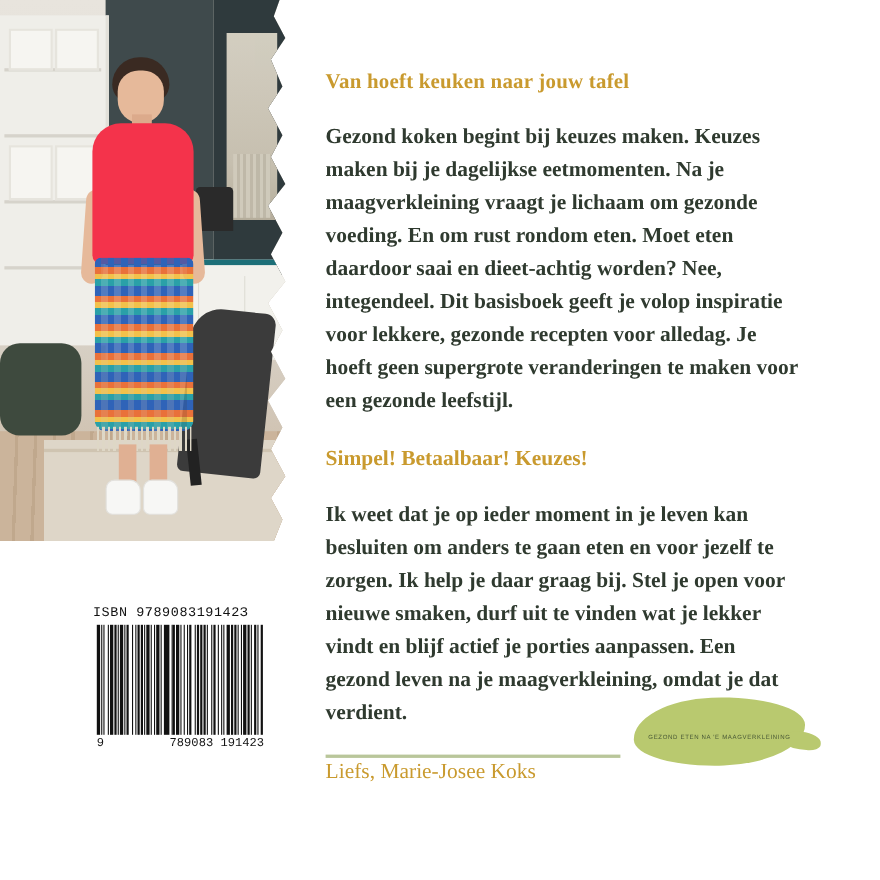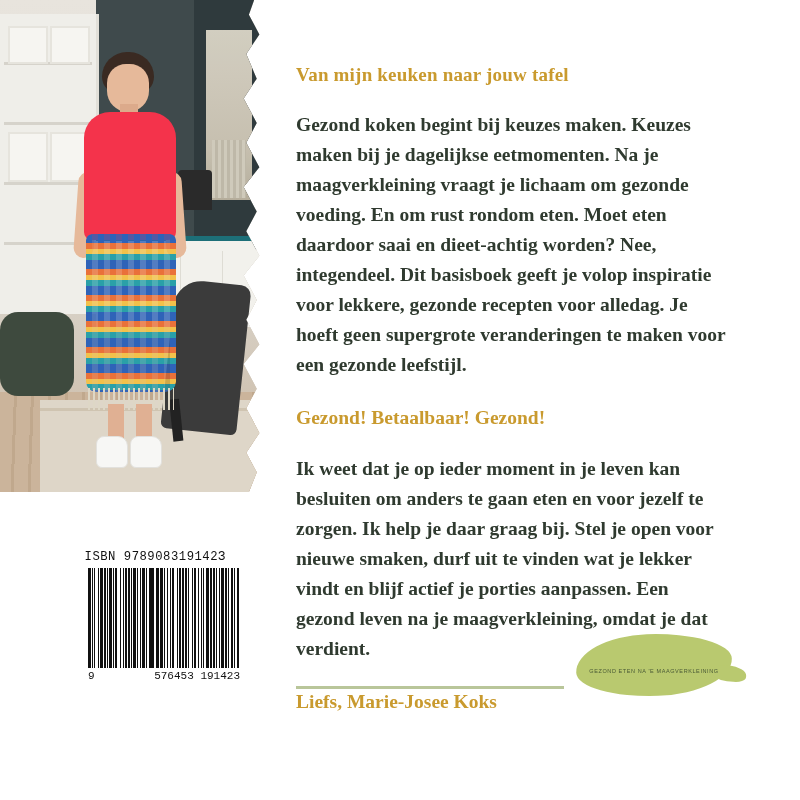--- a/index.html
+++ b/index.html
@@ -245,21 +245,21 @@
   }
   .subhead {
     color: #c99a2e;
     font-weight: bold;
     font-size: 19.5px;
     line-height: 28px;
     margin: 0 0 22px 0;
   }
   .signoff {
     color: #c99a2e;
-    font-weight: bold;
+    font-weight: normal;
     font-size: 19.5px;
     line-height: 28px;
     margin: 4px 0 0 0;
   }
   .rule {
     position: absolute;
     left: 296px;
     top: 686px;
     width: 268px;
     height: 3px;
@@ -469,28 +469,28 @@
         <i style="width: 3px; background: transparent;"></i>
         <i style="width: 2px; background: rgb(17, 17, 17);"></i>
         <i style="width: 1px; background: transparent;"></i>
         <i style="width: 1px; background: rgb(17, 17, 17);"></i>
         <i style="width: 2px; background: transparent;"></i>
         <i style="width: 3px; background: rgb(17, 17, 17);"></i>
         <i style="width: 1px; background: transparent;"></i>
       </div>
     <div class="barcode-digits">
       <span>9</span>
-      <span>576453 191423</span>
+      <span>789083 191423</span>
     </div>
   </div>
 
   <div class="text-col">
-    <p class="heading">Van mijn keuken naar jouw tafel</p>
+    <p class="heading">Van hoeft keuken naar jouw tafel</p>
     <p class="para">Gezond koken begint bij keuzes maken. Keuzes maken bij je dagelijkse eetmomenten. Na je maagverkleining vraagt je lichaam om gezonde voeding. En om rust rondom eten. Moet eten daardoor saai en dieet-achtig worden? Nee, integendeel. Dit basisboek geeft je volop inspiratie voor lekkere, gezonde recepten voor alledag. Je hoeft geen supergrote veranderingen te maken voor een gezonde leefstijl.</p>
-    <p class="subhead">Gezond! Betaalbaar! Gezond!</p>
+    <p class="subhead">Simpel! Betaalbaar! Keuzes!</p>
     <p class="para">Ik weet dat je op ieder moment in je leven kan besluiten om anders te gaan eten en voor jezelf te zorgen. Ik help je daar graag bij. Stel je open voor nieuwe smaken, durf uit te vinden wat je lekker vindt en blijf actief je porties aanpassen. Een gezond leven na je maagverkleining, omdat je dat verdient.</p>
     <p class="signoff">Liefs, Marie-Josee Koks</p>
   </div>
 
   <div class="rule"></div>
 
   <div class="logo">
     <div class="logo-brush"></div>
     <div class="logo-tag">GEZOND ETEN NA 'E MAAGVERKLEINING</div>
   </div>

